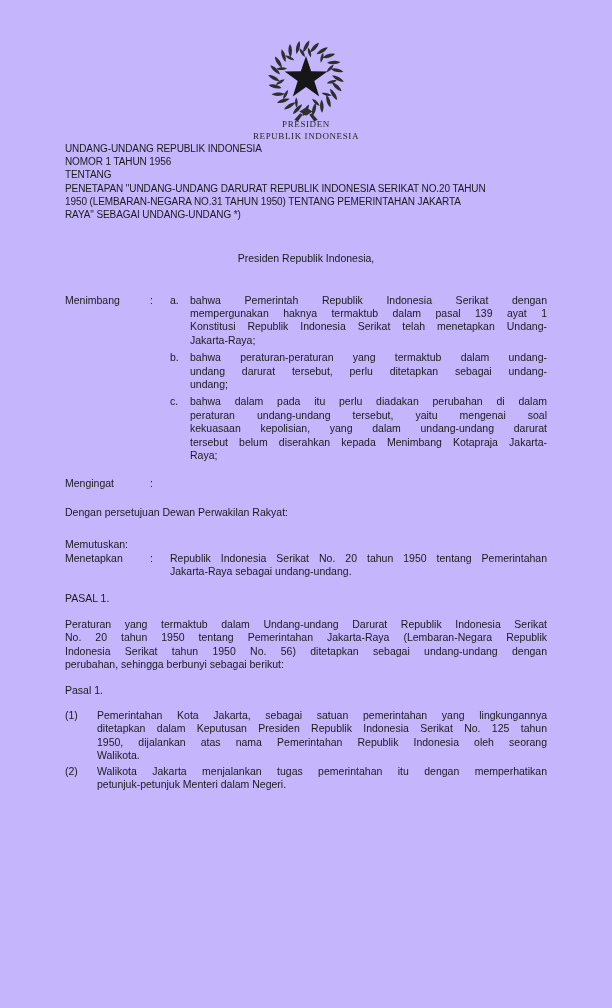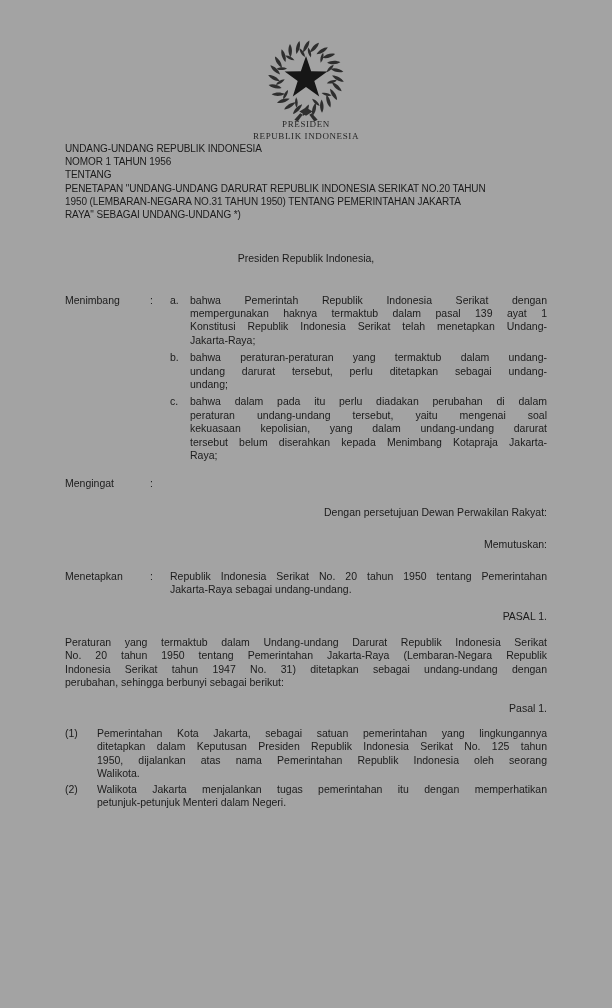--- a/index.html
+++ b/index.html
@@ -1,40 +1,40 @@
 <!DOCTYPE html>
 <html><head>
 <meta charset="utf-8">
 <style>
   html,body{margin:0;padding:0;background:#ffffff;}
   .page{
     position:relative;
     width:612px;height:1008px;
-    background:#a3a3a3;
+    background:#c4b5fd;
     font-family:"Liberation Sans",sans-serif;
     font-size:10.5px;line-height:13.4px;
     color:#1b1b1b;
     overflow:hidden;
   }
   .letterhead{text-align:center;padding-top:31px;}
   .seal-svg{display:block;margin:0 auto -5px auto;}
   .lh-text{
     font-family:"Liberation Serif",serif;
     font-size:9px;line-height:11.5px;letter-spacing:0.6px;color:#262626;
   }
   .content{width:482px;margin:0 auto;}
   .title-block{text-align:left;font-size:10px;line-height:13.2px;letter-spacing:-0.1px;}
   .salutation{margin-top:31px;text-align:center;}
   .preamble-row{display:grid;grid-template-columns:85px 20px 1fr;align-items:start;}
   .m-menimbang{margin-top:28px;}
   .m-mengingat{margin-top:14px;}
-  .m-menetapkan{margin-top:18px;}
+  .m-menetapkan{}
   .m-item{display:grid;grid-template-columns:20px 1fr;}
   .m-item + .m-item{margin-top:4px;}
-  .center-line{text-align:right;}
+  .center-line{text-align:left;}
   .m-agreement{margin-top:16px;}
   .m-memutuskan{margin-top:19px;}
   .m-pasal{margin-top:13px;}
   .m-para{margin-top:13px;}
   .m-pasalsub{margin-top:12px;}
   .m-list{margin-top:12px;}
   .list-item{display:grid;grid-template-columns:32px 1fr;}
   .list-item + .list-item{margin-top:2px;}
   .jline{text-align:justify;text-align-last:justify;}
   .jline.jlast{text-align:left;text-align-last:left;}
@@ -168,21 +168,21 @@
           <div class="jline">Republik Indonesia Serikat No. 20 tahun 1950 tentang Pemerintahan</div>
           <div class="jline jlast">Jakarta-Raya sebagai undang-undang.</div>
         </div>
     </div>
 
     <div class="center-line m-pasal">PASAL 1.</div>
 
     <div class="m-para">
         <div class="jline">Peraturan yang termaktub dalam Undang-undang Darurat Republik Indonesia Serikat</div>
         <div class="jline">No. 20 tahun 1950 tentang Pemerintahan Jakarta-Raya (Lembaran-Negara Republik</div>
-        <div class="jline">Indonesia Serikat tahun 1947 No. 31) ditetapkan sebagai undang-undang dengan</div>
+        <div class="jline">Indonesia Serikat tahun 1950 No. 56) ditetapkan sebagai undang-undang dengan</div>
         <div class="jline jlast">perubahan, sehingga berbunyi sebagai berikut:</div>
       </div>
 
     <div class="center-line m-pasalsub">Pasal 1.</div>
 
     <div class="m-list">
       <div class="list-item">
         <div class="marker-cell">(1)</div>
         <div>
             <div class="jline">Pemerintahan Kota Jakarta, sebagai satuan pemerintahan yang lingkungannya</div>

